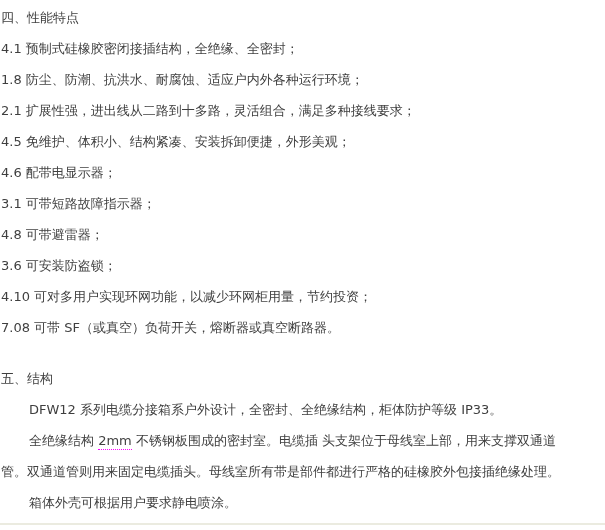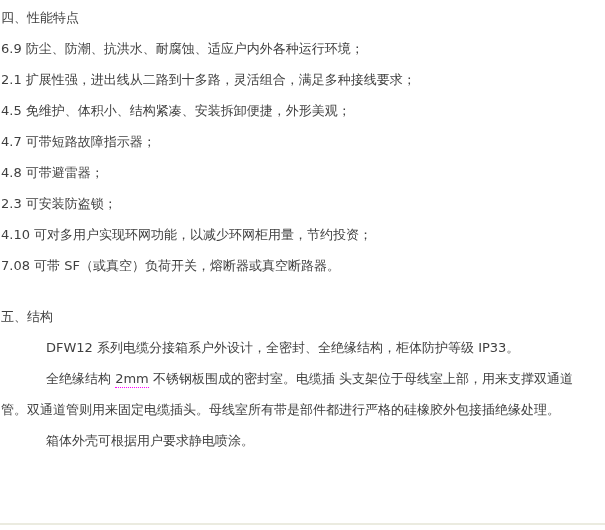--- a/index.html
+++ b/index.html
@@ -20,21 +20,21 @@
     font-size: 13px;
     line-height: 31px;
     color: #3f3f3f;
   }
   .line {
     white-space: nowrap;
     height: 31px;
     overflow: hidden;
   }
   .indent {
-    padding-left: 45px;
+    padding-left: 28px;
   }
   .heading {
     
     font-weight: normal;
   }
   .heading-structure {
     margin-top: 20px;
   }
   .spellcheck-underline {
     border-bottom: 1px dotted #ff00ff;
@@ -50,26 +50,28 @@
     background: #ebebe0;
   }
 </style>
 </head>
 <body>
 
 <div class="doc">
 
   <div class="line heading">四、性能特点</div>
 
-  <div class="line">6.9 防尘、防潮、抗洪水、耐腐蚀、适应户内外各种运行环境；</div>
+  <div class="line">4.1 预制式硅橡胶密闭接插结构，全绝缘、全密封；</div>
+  <div class="line">1.8 防尘、防潮、抗洪水、耐腐蚀、适应户内外各种运行环境；</div>
   <div class="line">2.1 扩展性强，进出线从二路到十多路，灵活组合，满足多种接线要求；</div>
   <div class="line">4.5 免维护、体积小、结构紧凑、安装拆卸便捷，外形美观；</div>
-  <div class="line">4.7 可带短路故障指示器；</div>
+  <div class="line">4.6 配带电显示器；</div>
+  <div class="line">3.1 可带短路故障指示器；</div>
   <div class="line">4.8 可带避雷器；</div>
-  <div class="line">2.3 可安装防盗锁；</div>
+  <div class="line">3.6 可安装防盗锁；</div>
   <div class="line">4.10 可对多用户实现环网功能，以减少环网柜用量，节约投资；</div>
   <div class="line">7.08 可带 SF（或真空）负荷开关，熔断器或真空断路器。</div>
 
   <div class="line heading heading-structure">五、结构</div>
 
   <div class="line indent">DFW12 系列电缆分接箱系户外设计，全密封、全绝缘结构，柜体防护等级 IP33。</div>
 
   <div class="line indent">
     <span>全绝缘结构 </span><span class="spellcheck-underline">2mm</span><span> 不锈钢板围成的密封室。电缆插 头支架位于母线室上部，用来支撑双通道</span>
   </div>

